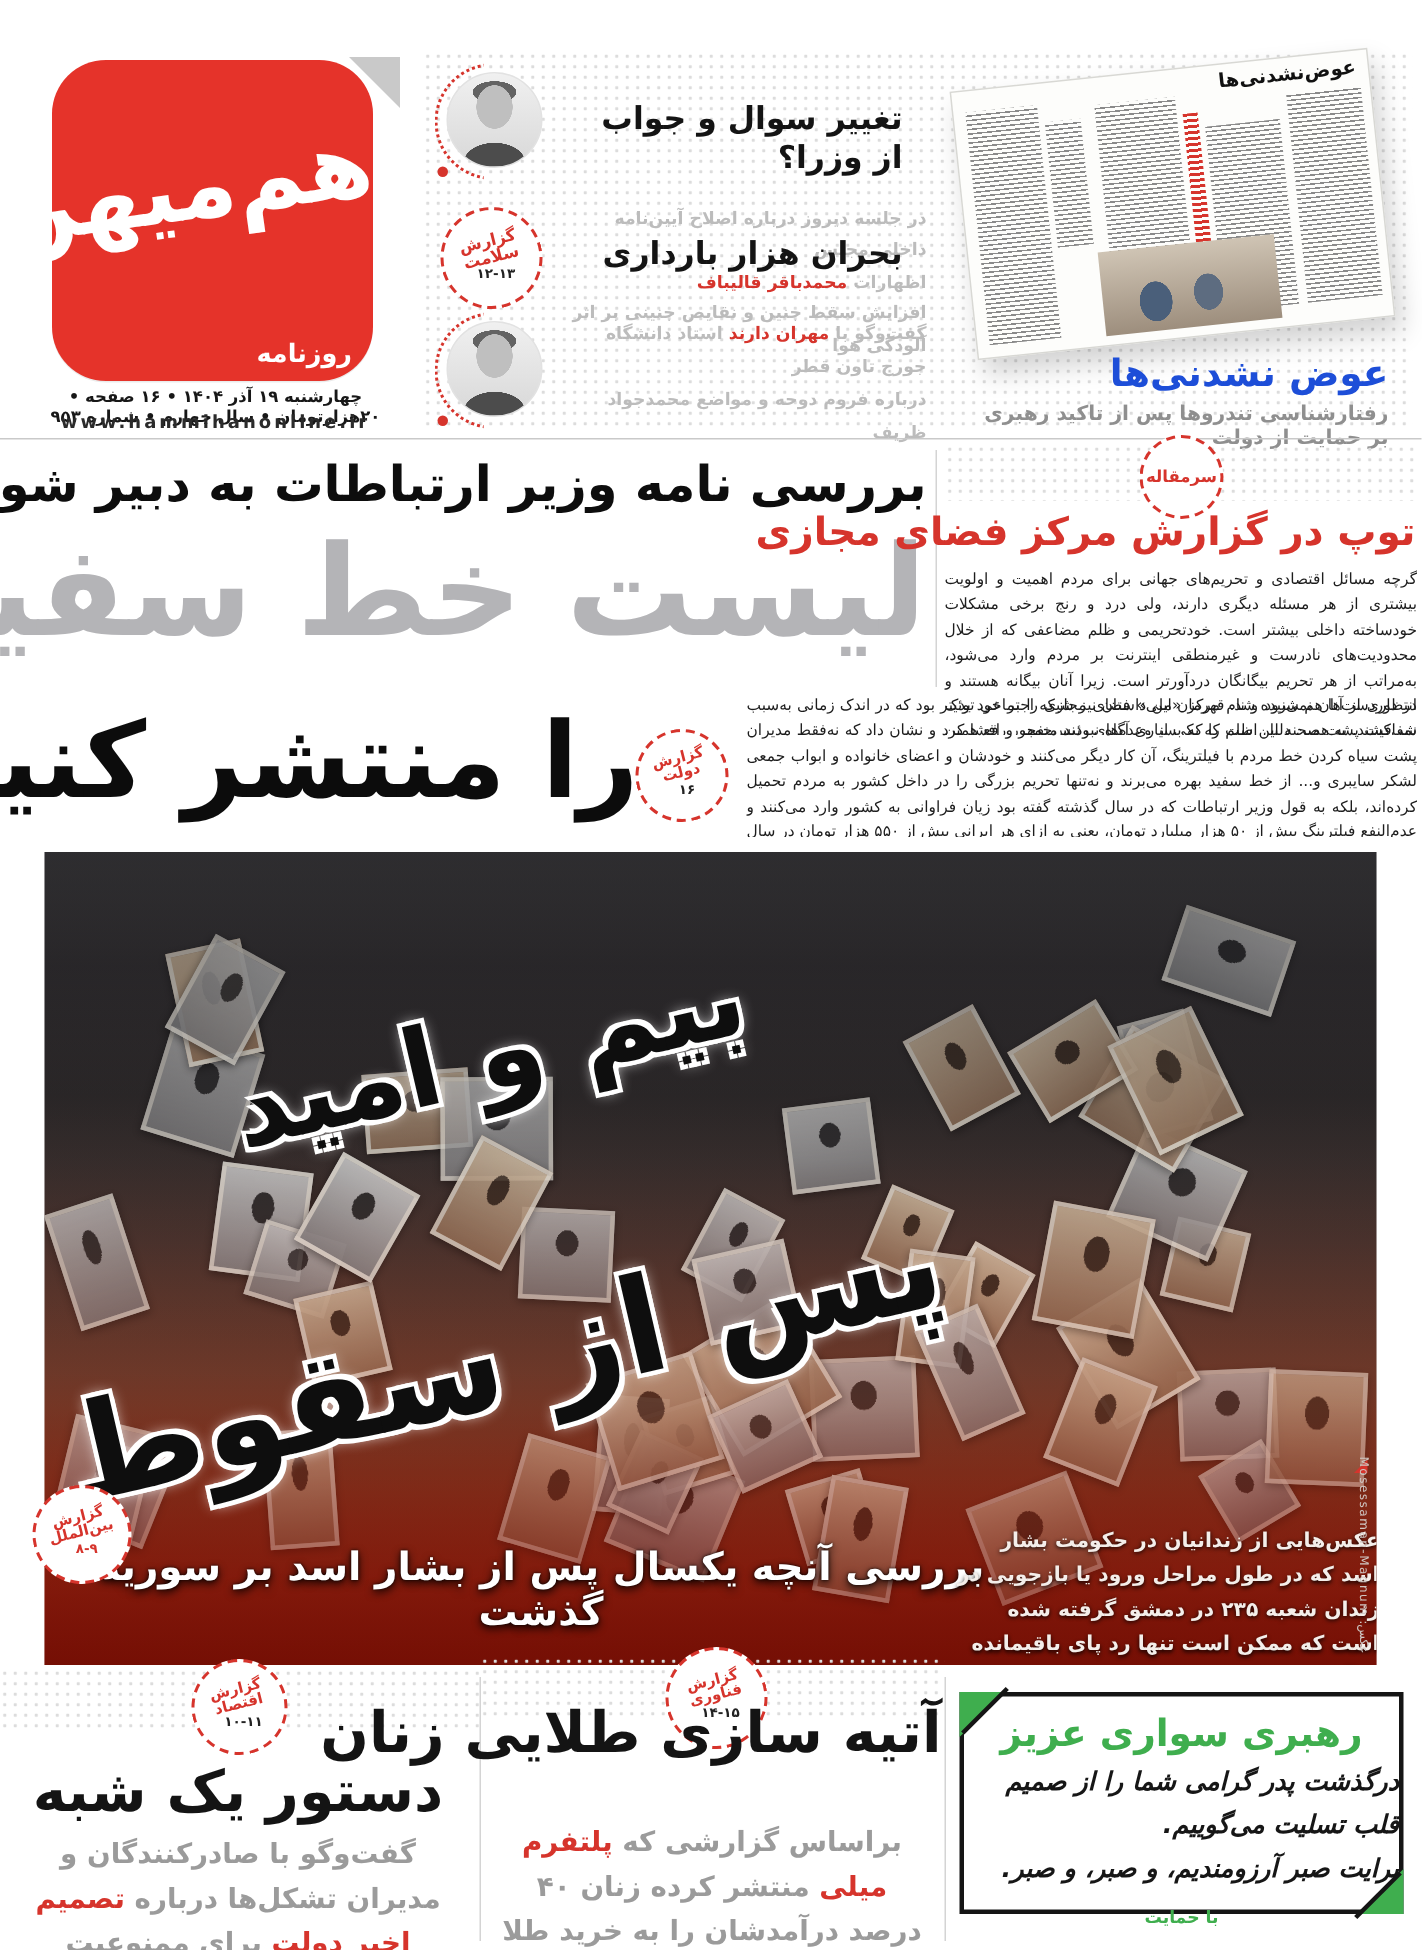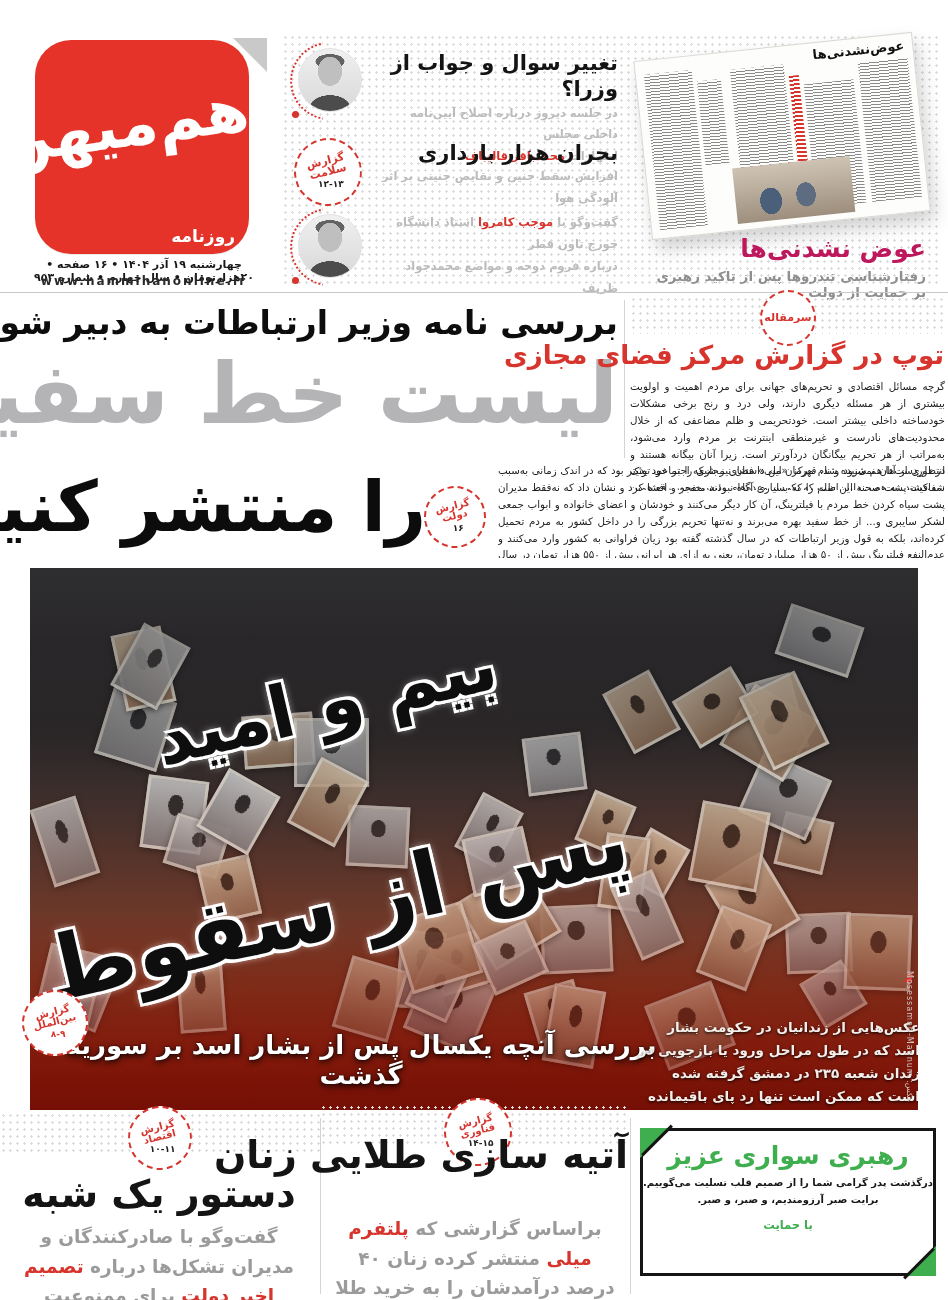--- a/index.html
+++ b/index.html
@@ -21,39 +21,39 @@
   .story{position:absolute;}
   .portrait{width:62px;height:62px;border-radius:50%;background:
       radial-gradient(ellipse 20px 24px at 50% 36%,#c9bdb2 60%,rgba(0,0,0,0) 61%),
       radial-gradient(ellipse 34px 22px at 50% 96%,#4c4c52 60%,rgba(0,0,0,0) 61%),
       radial-gradient(ellipse 24px 12px at 50% 20%,#6b625c 60%,rgba(0,0,0,0) 61%),
       linear-gradient(#f1f0ee,#d9d8d6);
       filter:grayscale(1);border:1px solid #e2e2e2;}
   .arc{position:absolute;inset:-6px;border-radius:50%;border:2px dotted #d6342c;
       clip-path:polygon(0 0,42% 0,42% 100%,0 100%);}
   .arc-dot{position:absolute;left:-4px;bottom:-4px;width:7px;height:7px;border-radius:50%;background:#d6342c;}
-  .story h3{margin:0;font-size:21px;font-weight:bold;color:#141414;line-height:1.25;}
+  .story h3{margin:16px;font-size:21px;font-weight:bold;color:#141414;line-height:1.25;}
   .story .sub{font-size:11.5px;color:#bcbcbc;font-weight:bold;line-height:1.9;}
   .redname{color:#d6342c;}
   .badge{background:#fff;border:2px dashed #d6342c;border-radius:50%;display:flex;flex-direction:column;
       align-items:center;justify-content:center;transform:rotate(-14deg);text-align:center;line-height:1.05;}
   .badge .bl{color:#d6342c;font-weight:bold;font-size:11px;white-space:pre-line;}
   .badge .bp{color:#222;font-weight:bold;font-size:9px;margin-top:2px;transform:rotate(14deg);}
   
   .clip-wrap{left:636px;top:38px;width:300px;height:252px;}
   .clip-thumb{position:absolute;left:6px;top:8px;width:278px;height:178px;background:#fdfdfb;
       border:1px solid #d8d8d4;box-shadow:4px 10px 18px rgba(0,0,0,.18);transform:rotate(-6deg);overflow:hidden;}
   .fl{position:absolute;background:repeating-linear-gradient(0deg,#8a8a8a 0 1px,transparent 1px 3px);}
   .flr{position:absolute;background:repeating-linear-gradient(0deg,#d6342c 0 2px,transparent 2px 4px);}
   .clip-head{position:absolute;right:8px;top:4px;font-size:13px;font-weight:bold;color:#111;}
   .clip-photo{position:absolute;left:86px;bottom:6px;width:118px;height:56px;
       background:radial-gradient(ellipse 18px 22px at 30% 65%,#4a5f7a 60%,rgba(0,0,0,0) 61%),
       radial-gradient(ellipse 16px 20px at 60% 60%,#5d6c80 60%,rgba(0,0,0,0) 61%),
       linear-gradient(#cfc4b4,#9d8e7d);}
-  .clip-cap-h{position:absolute;right:10px;top:196px;font-size:25px;font-weight:bold;color:#be185d;}
+  .clip-cap-h{position:absolute;right:10px;top:196px;font-size:25px;font-weight:bold;color:#1d4ed8;}
   .clip-cap-s{position:absolute;right:10px;top:230px;width:286px;font-size:13.5px;font-weight:bold;color:#8f8f8f;text-align:right;}
   
   .hr{left:0;right:0;height:1px;background:#c9c9c9;}
   .vr{width:1px;background:#d4d4d4;}
   
   .kicker{right:330px;top:303px;width:575px;font-size:33px;font-weight:bold;color:#0d0d0d;text-align:left;white-space:nowrap;}
   .title-gray{left:10px;top:352px;width:608px;font-size:84px;line-height:1;font-weight:bold;color:#b4b4b7;text-align:right;white-space:nowrap;}
   .title-black{left:38px;top:462px;width:388px;font-size:70px;line-height:1.3;font-weight:bold;color:#0c0c0c;text-align:right;white-space:nowrap;}
   
   .ed-strip{left:630px;top:296px;right:4px;height:38px;}
@@ -77,21 +77,21 @@
   
   .bot-headline{font-size:38px;font-weight:bold;color:#141414;text-align:center;white-space:nowrap;}
   .bot-sub{font-size:18.5px;font-weight:bold;color:#9b9b9b;text-align:center;line-height:1.6;}
   .bot-red{color:#d6342c;}
   .cond{left:640px;top:1128px;width:290px;height:142px;border:3px solid #151515;background:#fff;}
   .cond-tri-tl{position:absolute;top:-3px;left:-3px;width:0;height:0;border-top:30px solid #3fae4e;border-right:30px solid transparent;}
   .cond-tri-br{position:absolute;bottom:-3px;right:-3px;width:0;height:0;border-bottom:30px solid #3fae4e;border-left:30px solid transparent;}
   .cond-cut-tl{position:absolute;top:8px;left:-7px;width:42px;height:3px;background:#151515;transform:rotate(-45deg);}
   .cond-cut-br{position:absolute;bottom:8px;right:-7px;width:42px;height:3px;background:#151515;transform:rotate(-45deg);}
   .cond h2{margin:10px 0 4px;text-align:center;font-size:25px;color:#3fae4e;}
-  .cond .ln{text-align:center;font-size:10px;font-weight:bold;color:#161616;line-height:1.7;}
+  .cond .ln{text-align:right;font-size:17px;font-weight:bold;color:#161616;line-height:1.7;font-style:italic;}
   .cond .sg{text-align:center;font-size:11.5px;font-weight:bold;color:#3fae4e;line-height:1.6;}
 </style>
 </head>
 <body>
 
 <div class="abs header-dots dots"></div>
 
 <div class="abs logo-fold"></div>
 <div class="abs logo-box">
   <div class="logo-script">هم‌میهن</div>
@@ -120,21 +120,21 @@
   <h3>بحران هزار بارداری</h3>
   <div class="sub">افزایش سقط جنین و نقایص جنینی بر اثر آلودگی هوا</div>
 </div>
 
 <div class="story" style="left:296px;top:214px;width:66px;height:66px;">
   <span class="arc"></span>
   <span class="arc-dot"></span>
   <div class="portrait"></div>
 </div>
 <div class="story" style="left:372px;top:212px;width:246px;text-align:right;">
-  <div class="sub"><span>گفت‌وگو با </span><span class="redname">موجب کامروا</span><span> استاد دانشگاه جورج تاون قطر</span></div>
+  <div class="sub"><span>گفت‌وگو با </span><span class="redname">مهران دارند</span><span> استاد دانشگاه جورج تاون قطر</span></div>
   <div class="sub">درباره فروم دوحه و مواضع محمدجواد ظریف</div>
 </div>
 
 <div class="abs clip-wrap">
   <div class="clip-thumb">
     <div class="clip-head">عوض‌نشدنی‌ها</div>
     <div class="fl" style="right:6px;top:24px;width:50px;height:140px;"></div>
     <div class="fl" style="right:62px;top:40px;width:50px;height:124px;"></div>
     <div class="flr" style="right:116px;top:30px;width:10px;height:110px;"></div>
     <div class="fl" style="right:130px;top:18px;width:54px;height:150px;"></div>

